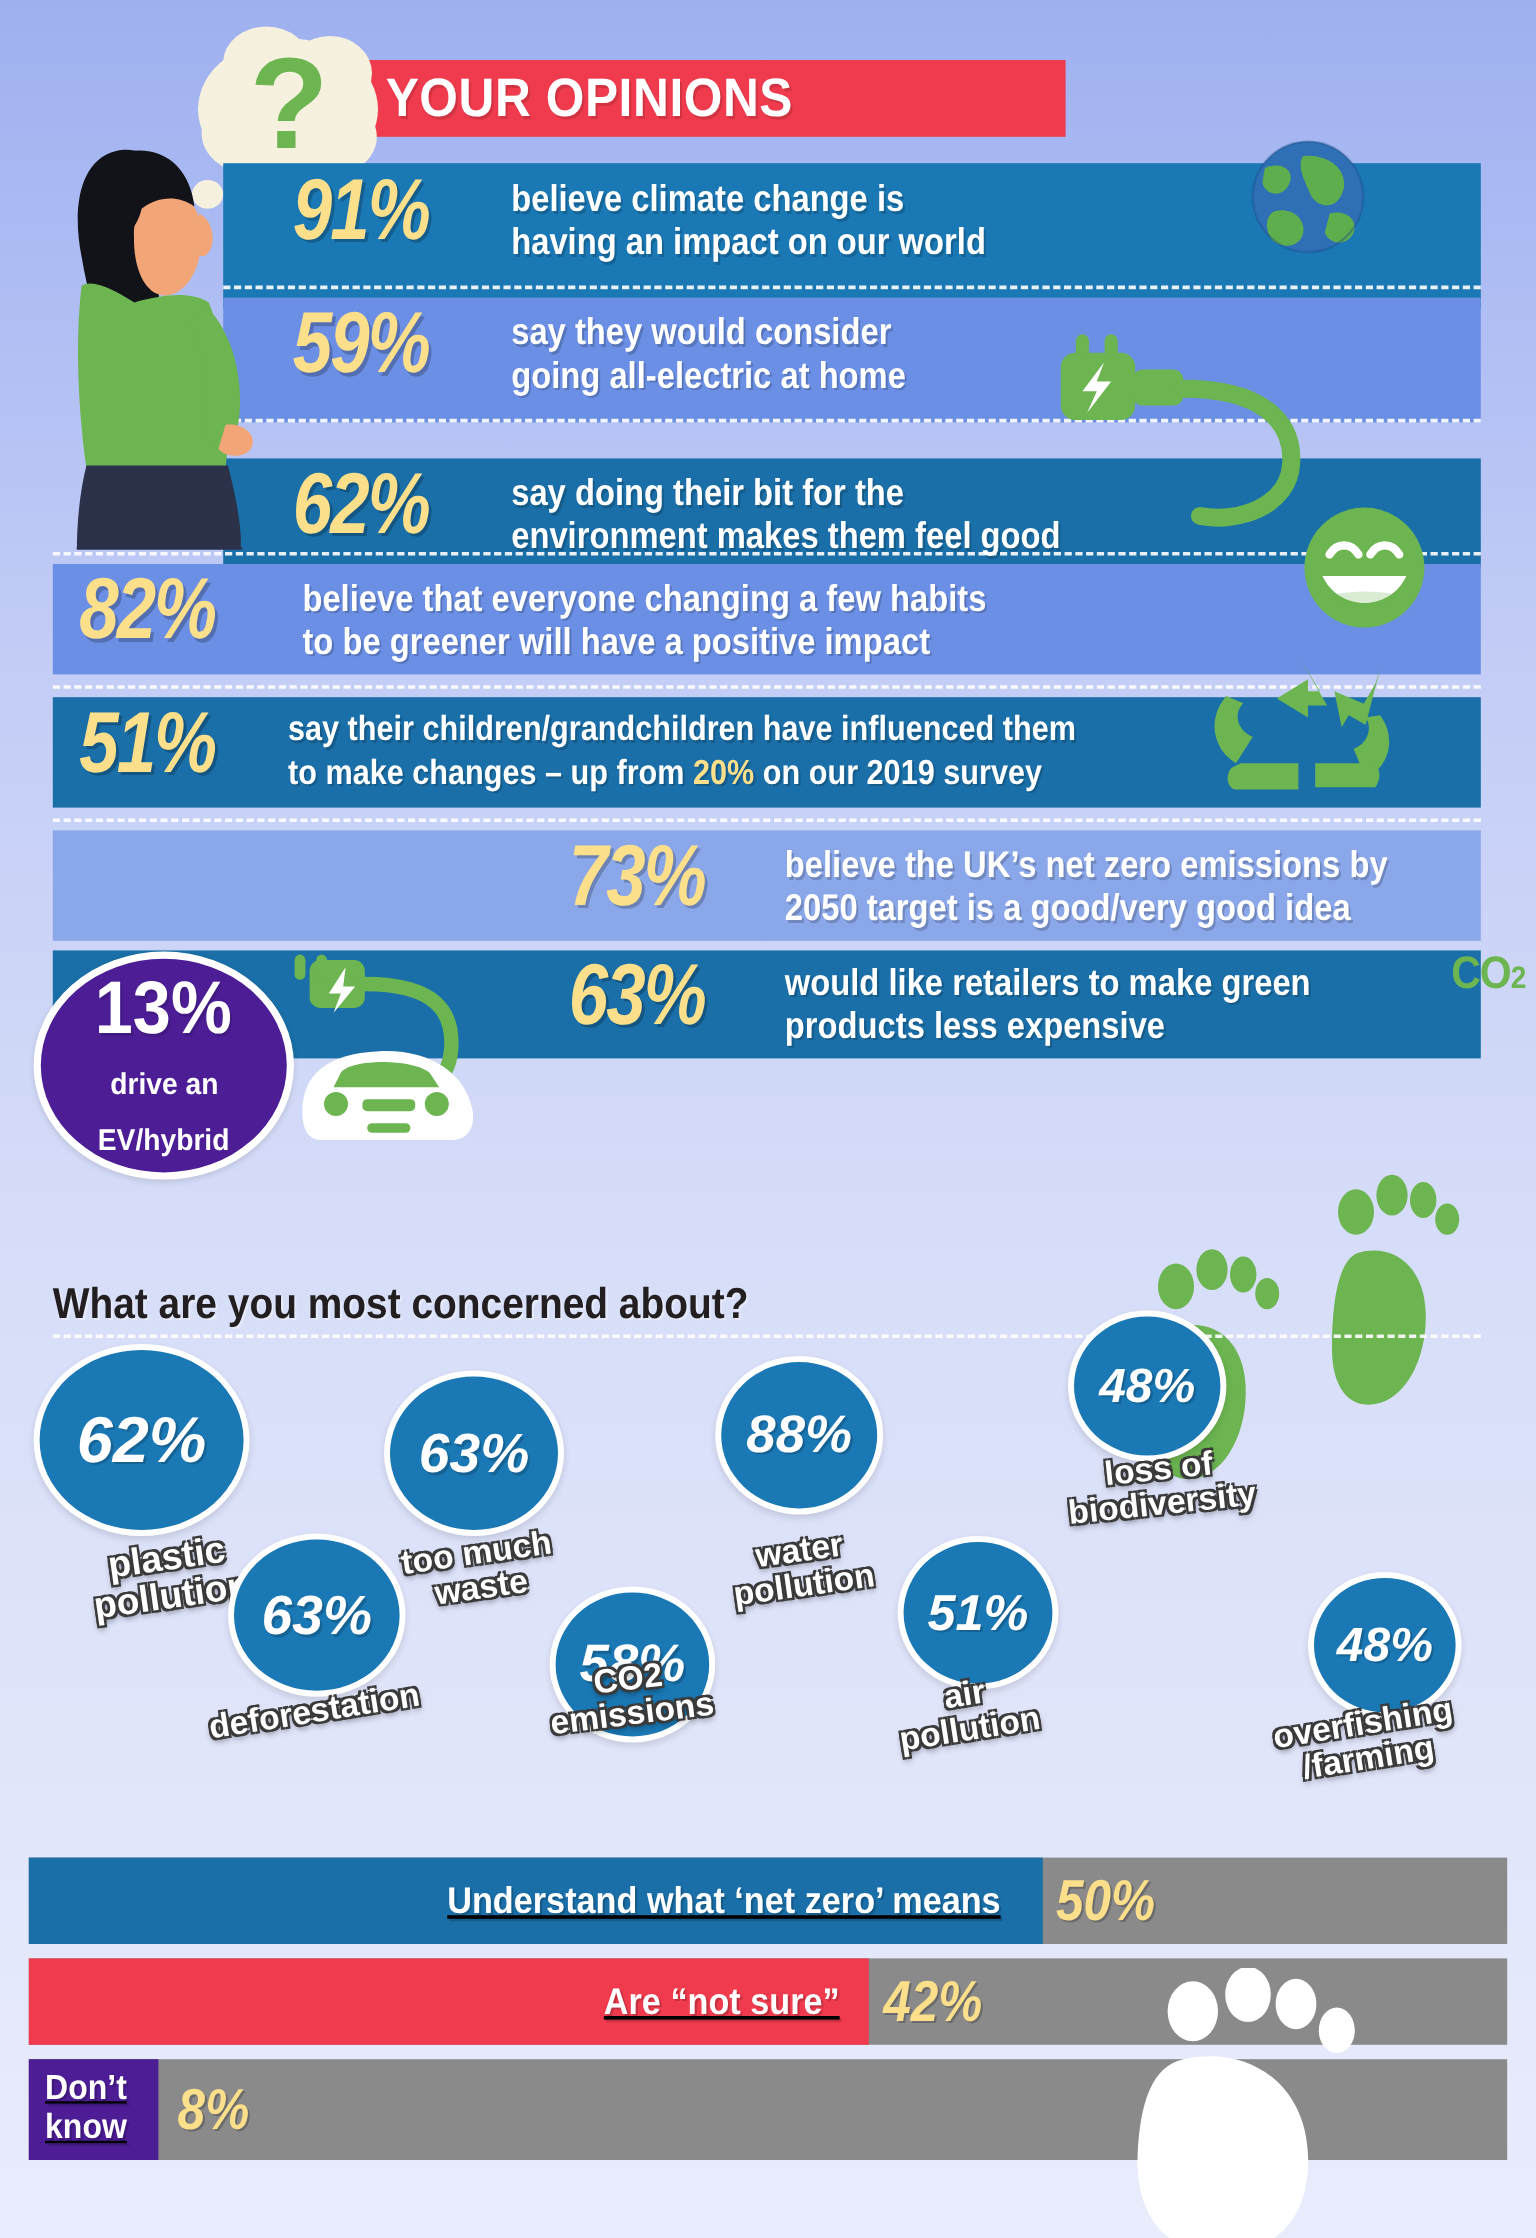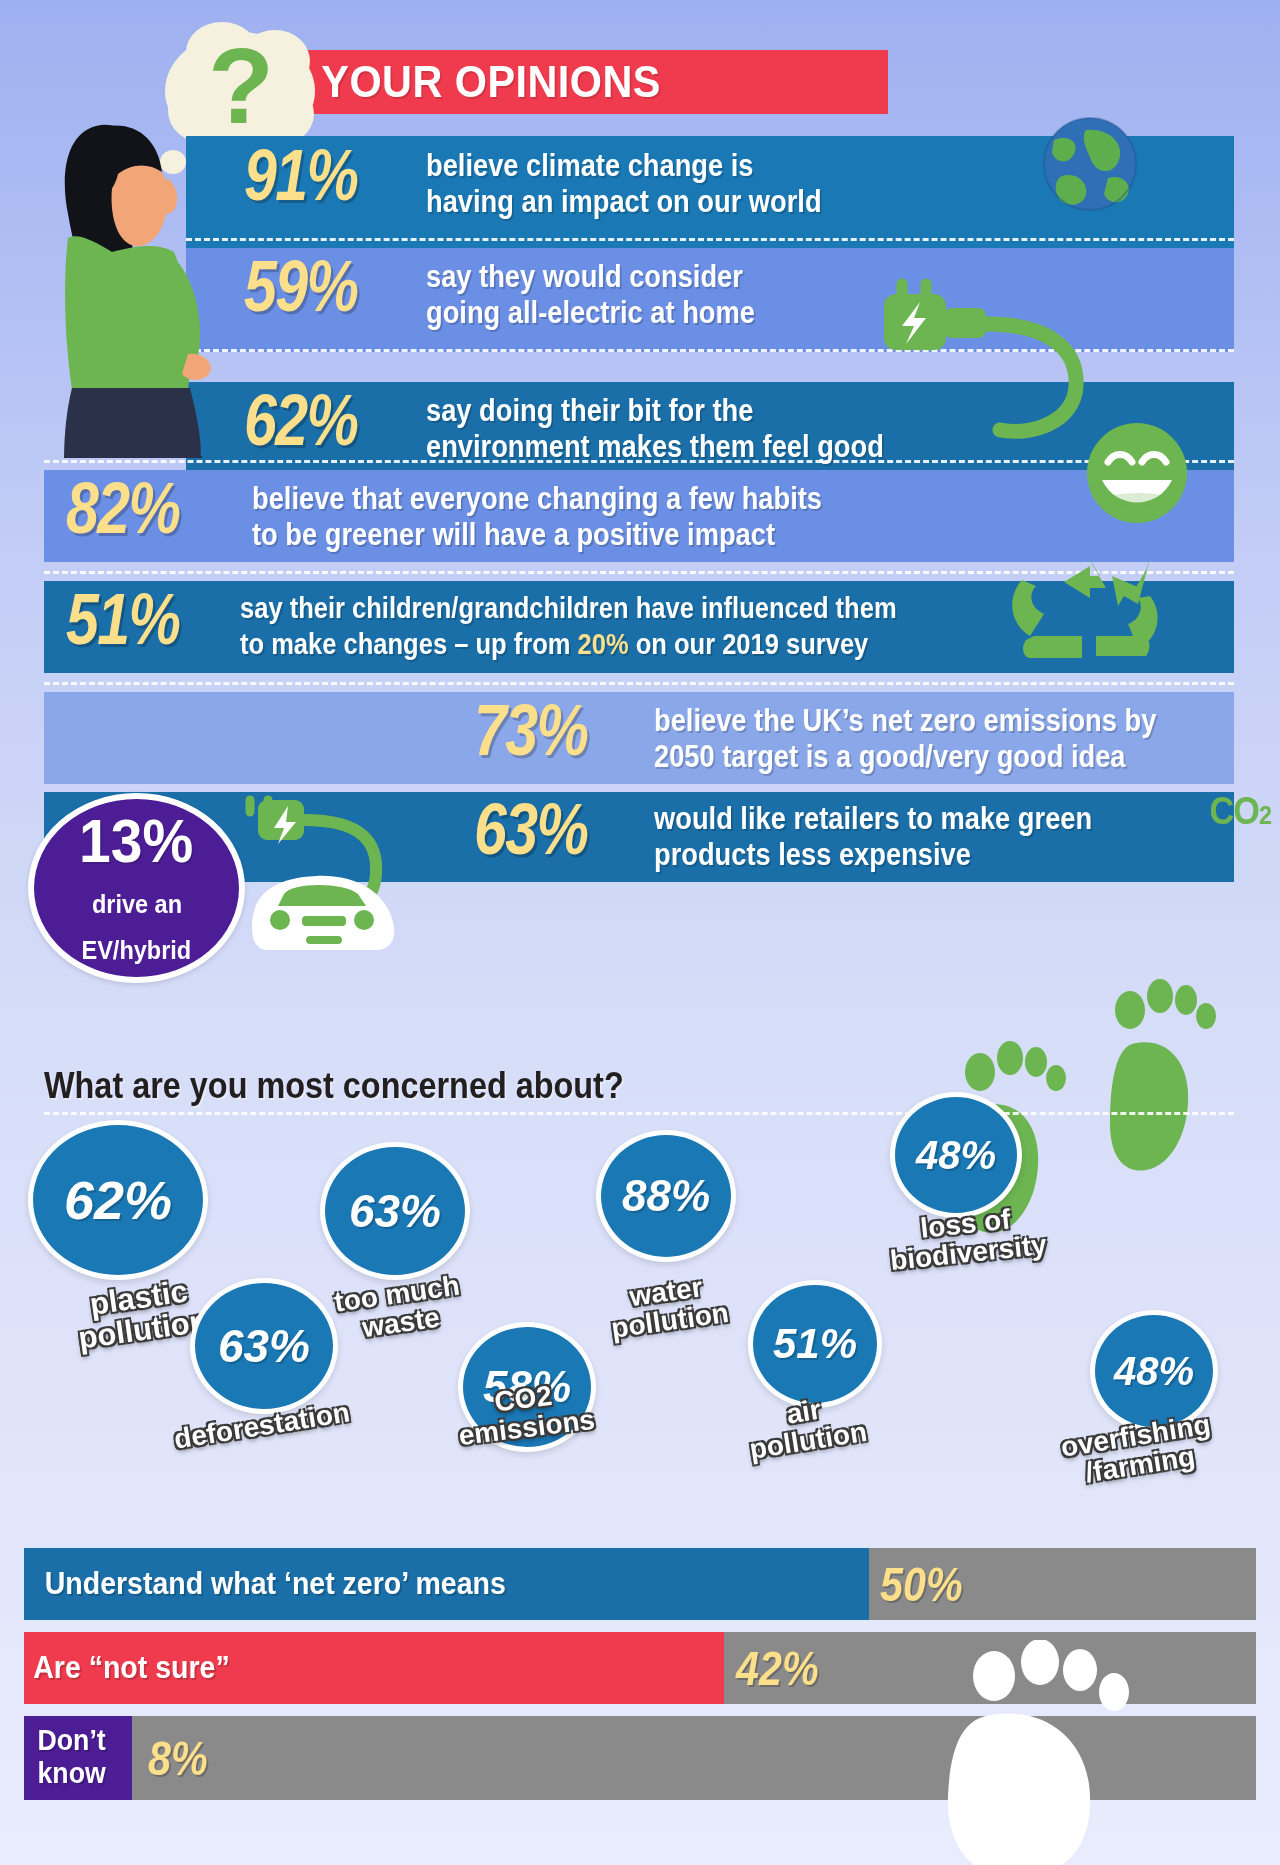--- a/index.html
+++ b/index.html
@@ -88,21 +88,21 @@
     position:absolute;color:#ffffff;font-weight:700;line-height:1.02;
     text-align:center;
     text-shadow:
       2px 2px 0 #3a3a3a, -2px 2px 0 #3a3a3a, 2px -2px 0 #3a3a3a, -2px -2px 0 #3a3a3a,
       0 3px 5px rgba(0,0,0,.55);
   }
 
   
   #bars{position:absolute;left:24px;top:1548px;width:1232px;height:300px;}
   .bartrack{position:absolute;left:0;height:72px;background:#8a8a8a;}
-  .barfill{position:absolute;left:0;top:0;height:72px;display:flex;align-items:center;}
+  .barfill{position:absolute;left:0;top:0;height:72px;display:flex;align-items:center;justify-content:flex-end;text-decoration:underline;}
   .barlabel{color:#fff;font-weight:700;font-size:31px;padding-right:16px;
     transform:scaleX(.92);text-shadow:2px 2px 0 rgba(0,0,0,.18);white-space:nowrap;}
   .barval{position:absolute;top:0;height:72px;display:flex;align-items:center;
     color:#fbdf8a;font-weight:700;font-style:italic;font-size:48px;
     text-shadow:2px 2px 0 rgba(0,0,0,.22);transform:scaleX(.86);transform-origin:left center;}
 
   
   .foot{position:absolute;}
   #co2-text{position:absolute;right:6px;top:790px;color:#6cb551;font-weight:700;font-size:38px;
     transform:scaleX(.9);letter-spacing:-1px;}

